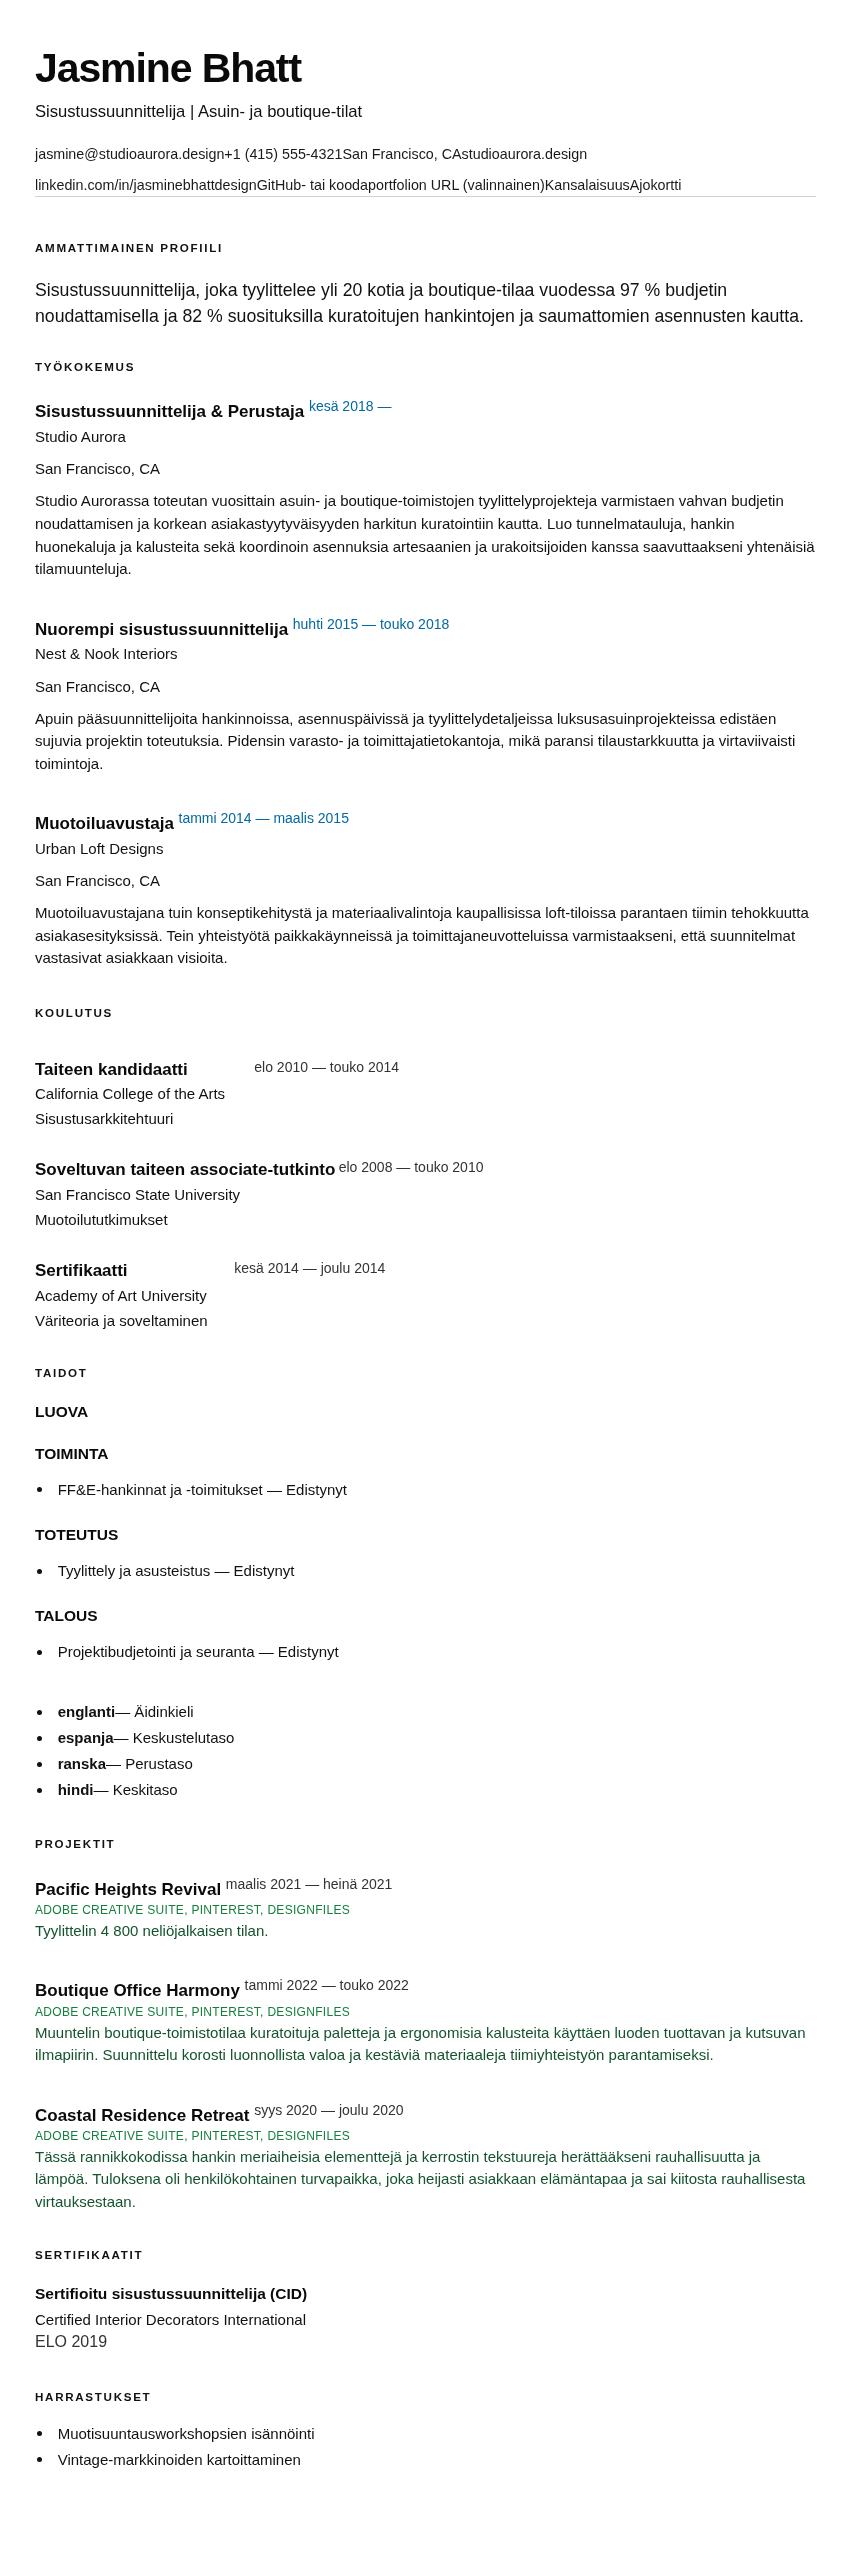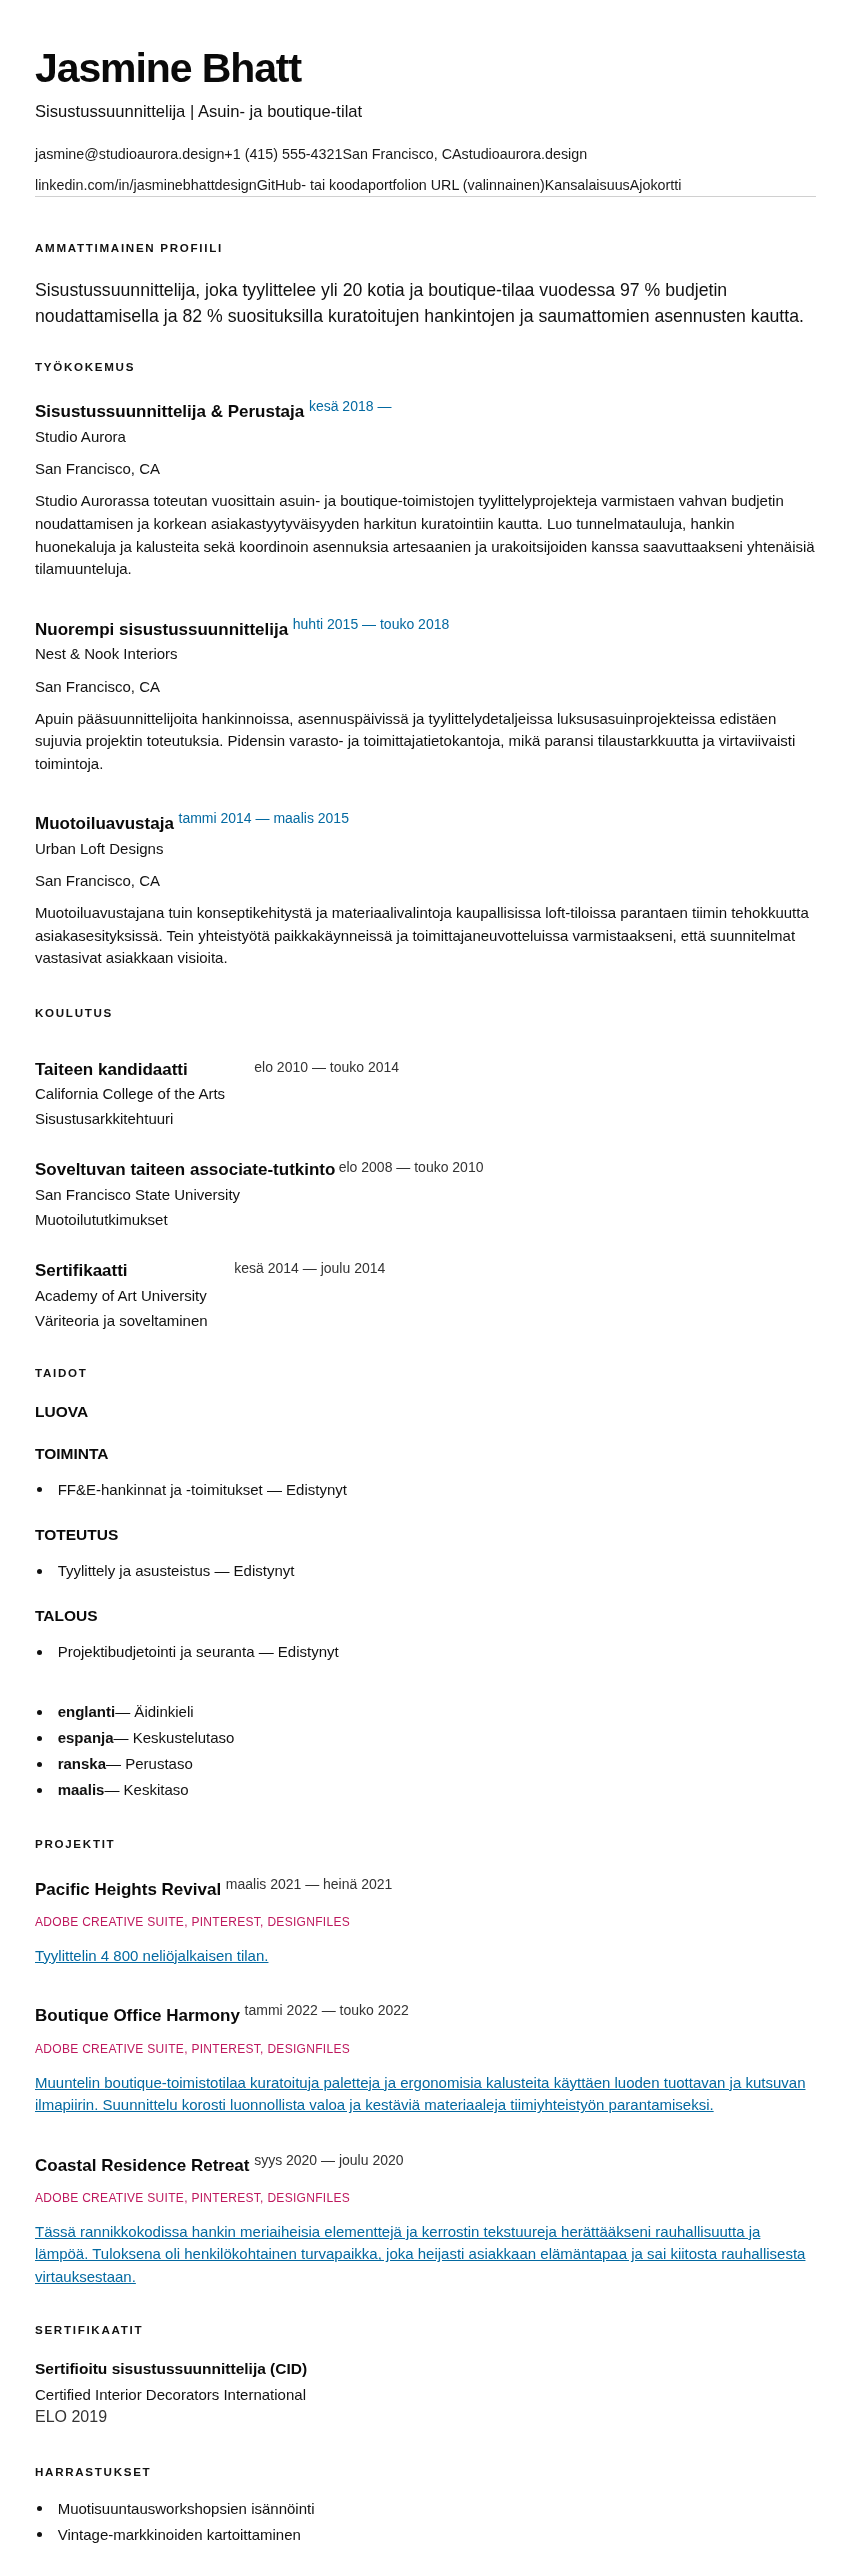--- a/index.html
+++ b/index.html
@@ -53,22 +53,22 @@
   .bullet-list { list-style: none; padding: 0; margin: 13.2px 0 0 0; }
   .bullet-list li { font-size: 15px; line-height: 26px; display: flex; align-items: center; color: #111; }
   .bullet-dot { width: 5px; height: 5px; border-radius: 50%; background: #111; margin: 0 15.5px 0 2.2px; display: inline-block; flex: none; }
   .lang-name { font-weight: 700; }
 
   .proj { margin-top: 21px; }
   .proj + .proj { margin-top: 32px; }
   .proj-head { line-height: 22px; }
   .proj-title { font-size: 17px; font-weight: 700; color: #0a0a0a; }
   .proj-date { font-size: 14px; color: #333; vertical-align: 5.5px; margin-left: 2.2px; }
-  .proj-tech { font-size: 12px; line-height: 16.6px; color: #be185d; text-transform: uppercase; letter-spacing: 0.3px; margin-top: 12px; }
-  .proj-desc { font-size: 15px; line-height: 22.6px; color: #0369a1; margin-top: 14px; max-width: 789px; text-decoration: underline; }
+  .proj-tech { font-size: 12px; line-height: 16.6px; color: #15803d; text-transform: uppercase; letter-spacing: 0.3px; }
+  .proj-desc { font-size: 15px; line-height: 22.6px; color: #14532d; margin-top: 1px; max-width: 789px; }
 
   .cert-title { font-size: 15.5px; font-weight: 700; line-height: 20px; margin-top: 22px; color: #0a0a0a; }
   .cert-org { font-size: 15px; line-height: 19px; margin-top: 5.5px; color: #111; }
   .cert-date { font-size: 16px; line-height: 15.5px; margin-top: 5.5px; color: #333; text-transform: uppercase; }
 </style>
 </head>
 <body>
 
 <div class="page">
 
@@ -196,21 +196,21 @@
           <span class="lang-name">espanja</span>
           <span> — Keskustelutaso</span>
         </li>
       <li>
           <span class="bullet-dot"></span>
           <span class="lang-name">ranska</span>
           <span> — Perustaso</span>
         </li>
       <li>
           <span class="bullet-dot"></span>
-          <span class="lang-name">maalis</span>
+          <span class="lang-name">hindi</span>
           <span> — Keskitaso</span>
         </li>
     </ul>
   </section>
 
   <section class="section" style="margin-top:33px">
     <h2 class="section-title">PROJEKTIT</h2>
 
     <div class="proj">
       <div class="proj-head">

